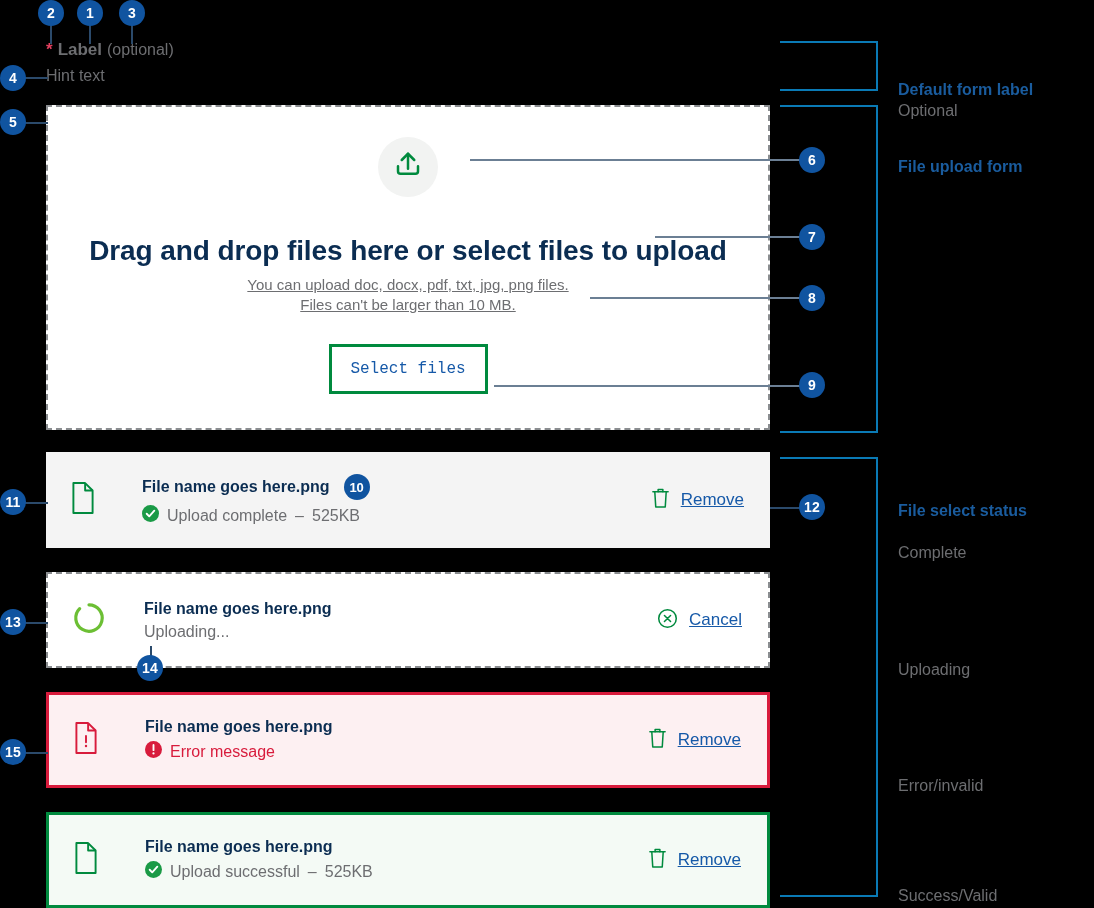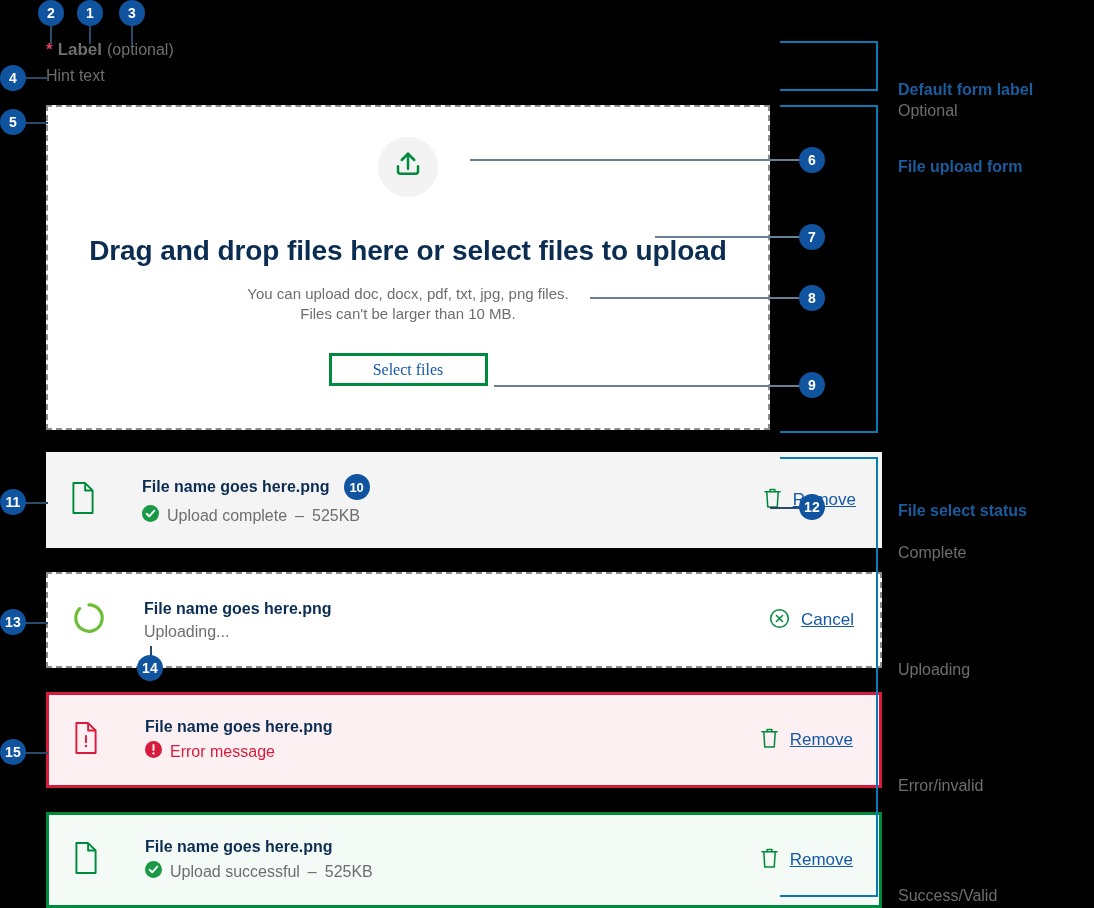--- a/index.html
+++ b/index.html
@@ -56,35 +56,35 @@
     width:60px; height:60px; border-radius:50%;
     background:#f2f3f2;
     display:flex; align-items:center; justify-content:center;
   }
   .dz-title {
     margin-top:38px;
     font-size:28px; font-weight:700; color:#0b2d52;
     letter-spacing:-0.1px;
   }
   .dz-sub {
-    margin-top:17px; text-align:center;
-    font-size:15px; color:#6d6e71; line-height:20px;
+    margin-top:8px; text-align:center;
+    font-size:15px; color:#6d6e71; line-height:20px;text-decoration:underline;
   }
   .select-btn {
     margin-top:29px;
-    width:159px; height:33px;
+    width:159px; height:50px;
     background:#ffffff; border:3px solid #008a3e;
     color:#1659a8; font-size:16px;
     display:flex; align-items:center; justify-content:center;
-    cursor:pointer; font-family:Liberation Serif, serif;
+    cursor:pointer; font-family:Liberation Mono, monospace;
   }
 
   
   .file-row {
-    position:absolute; left:46px; width:836px;
+    position:absolute; left:46px; width:724px;
     display:flex; align-items:center;
     padding:0 26px 0 24px;
   }
   .row-complete { top:452px; height:96px; background:#f4f4f4; border:none; }
   .row-uploading{ top:572px; height:96px; background:#ffffff; border:2px dashed #8a8d90; }
   .row-error    { top:692px; height:96px; background:#fdf0f2; border:3px solid #d81b3c; }
   .row-success  { top:812px; height:96px; background:#f4faf5; border:3px solid #008a3e; }
 
   .row-icon { width:46px; display:flex; align-items:center; justify-content:flex-start; flex:0 0 46px; }
   .row-main { flex:1 1 auto; display:flex; flex-direction:column; gap:5px; padding-left:26px; }

